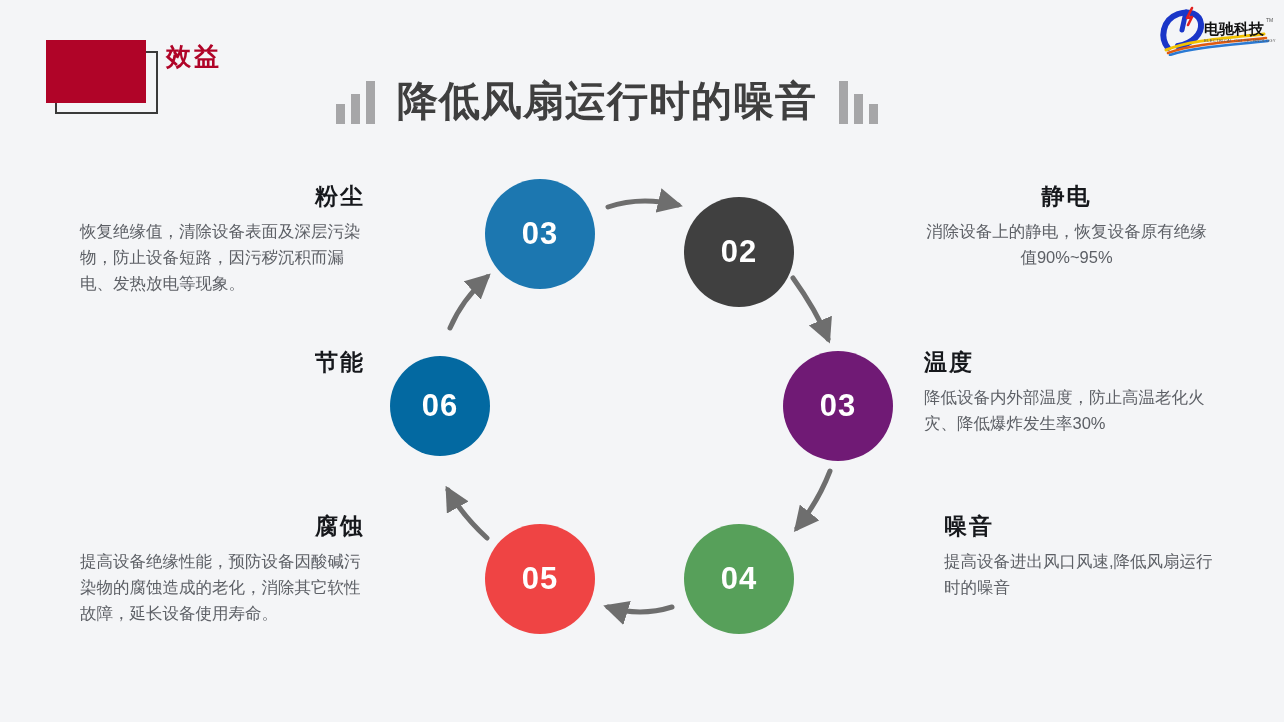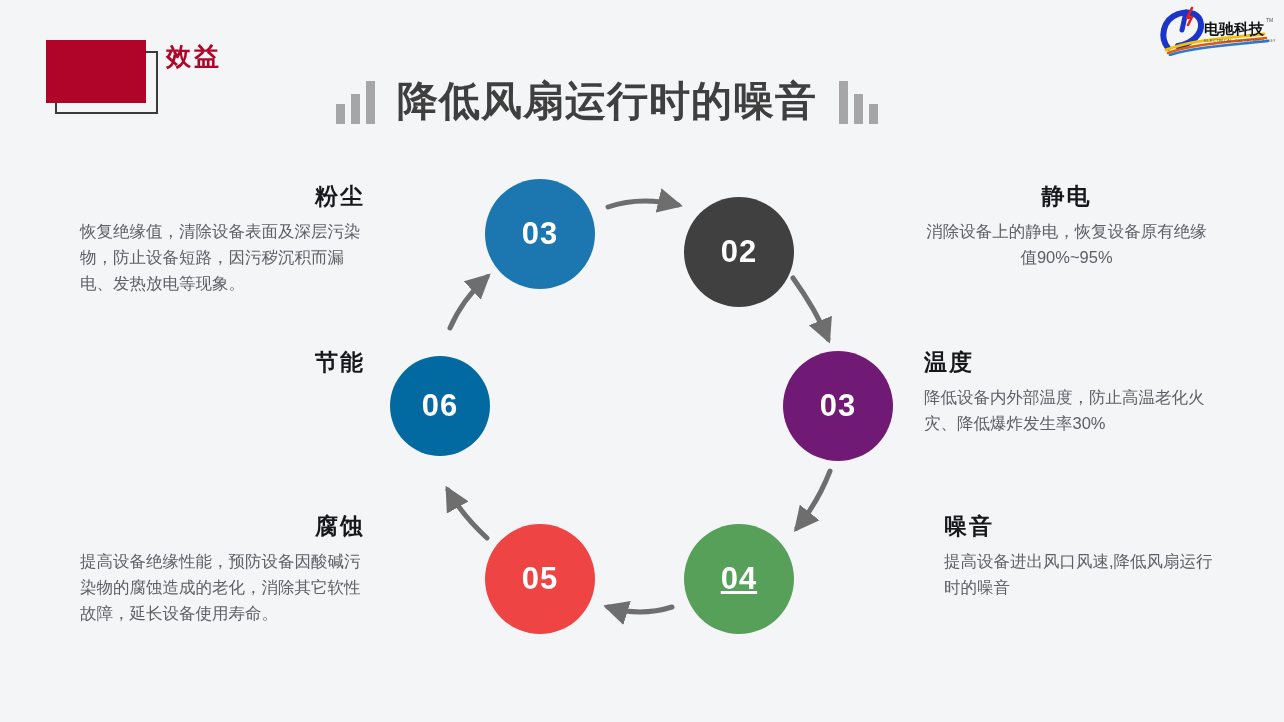--- a/index.html
+++ b/index.html
@@ -205,21 +205,21 @@
 
 <div class="circle" style="left:485px; top:179px; width:110px; height:110px; background:#1c77b0;">
   <span>03</span>
 </div>
 <div class="circle" style="left:684px; top:197px; width:110px; height:110px; background:#404040;">
   <span>02</span>
 </div>
 <div class="circle" style="left:783px; top:351px; width:110px; height:110px; background:#701a75;text-align:right;">
   <span>03</span>
 </div>
-<div class="circle" style="left:684px; top:524px; width:110px; height:110px; background:#57a05a;text-decoration:underline;">
+<div class="circle" style="left:684px; top:524px; width:110px; height:110px; background:#57a05a;">
   <span>04</span>
 </div>
 <div class="circle" style="left:485px; top:524px; width:110px; height:110px; background:#ef4444;">
   <span>05</span>
 </div>
 <div class="circle" style="left:390px; top:356px; width:100px; height:100px; background:#0369a1;">
   <span>06</span>
 </div>
 
 <div class="tblock left" style="left:80px; top:184px;">

